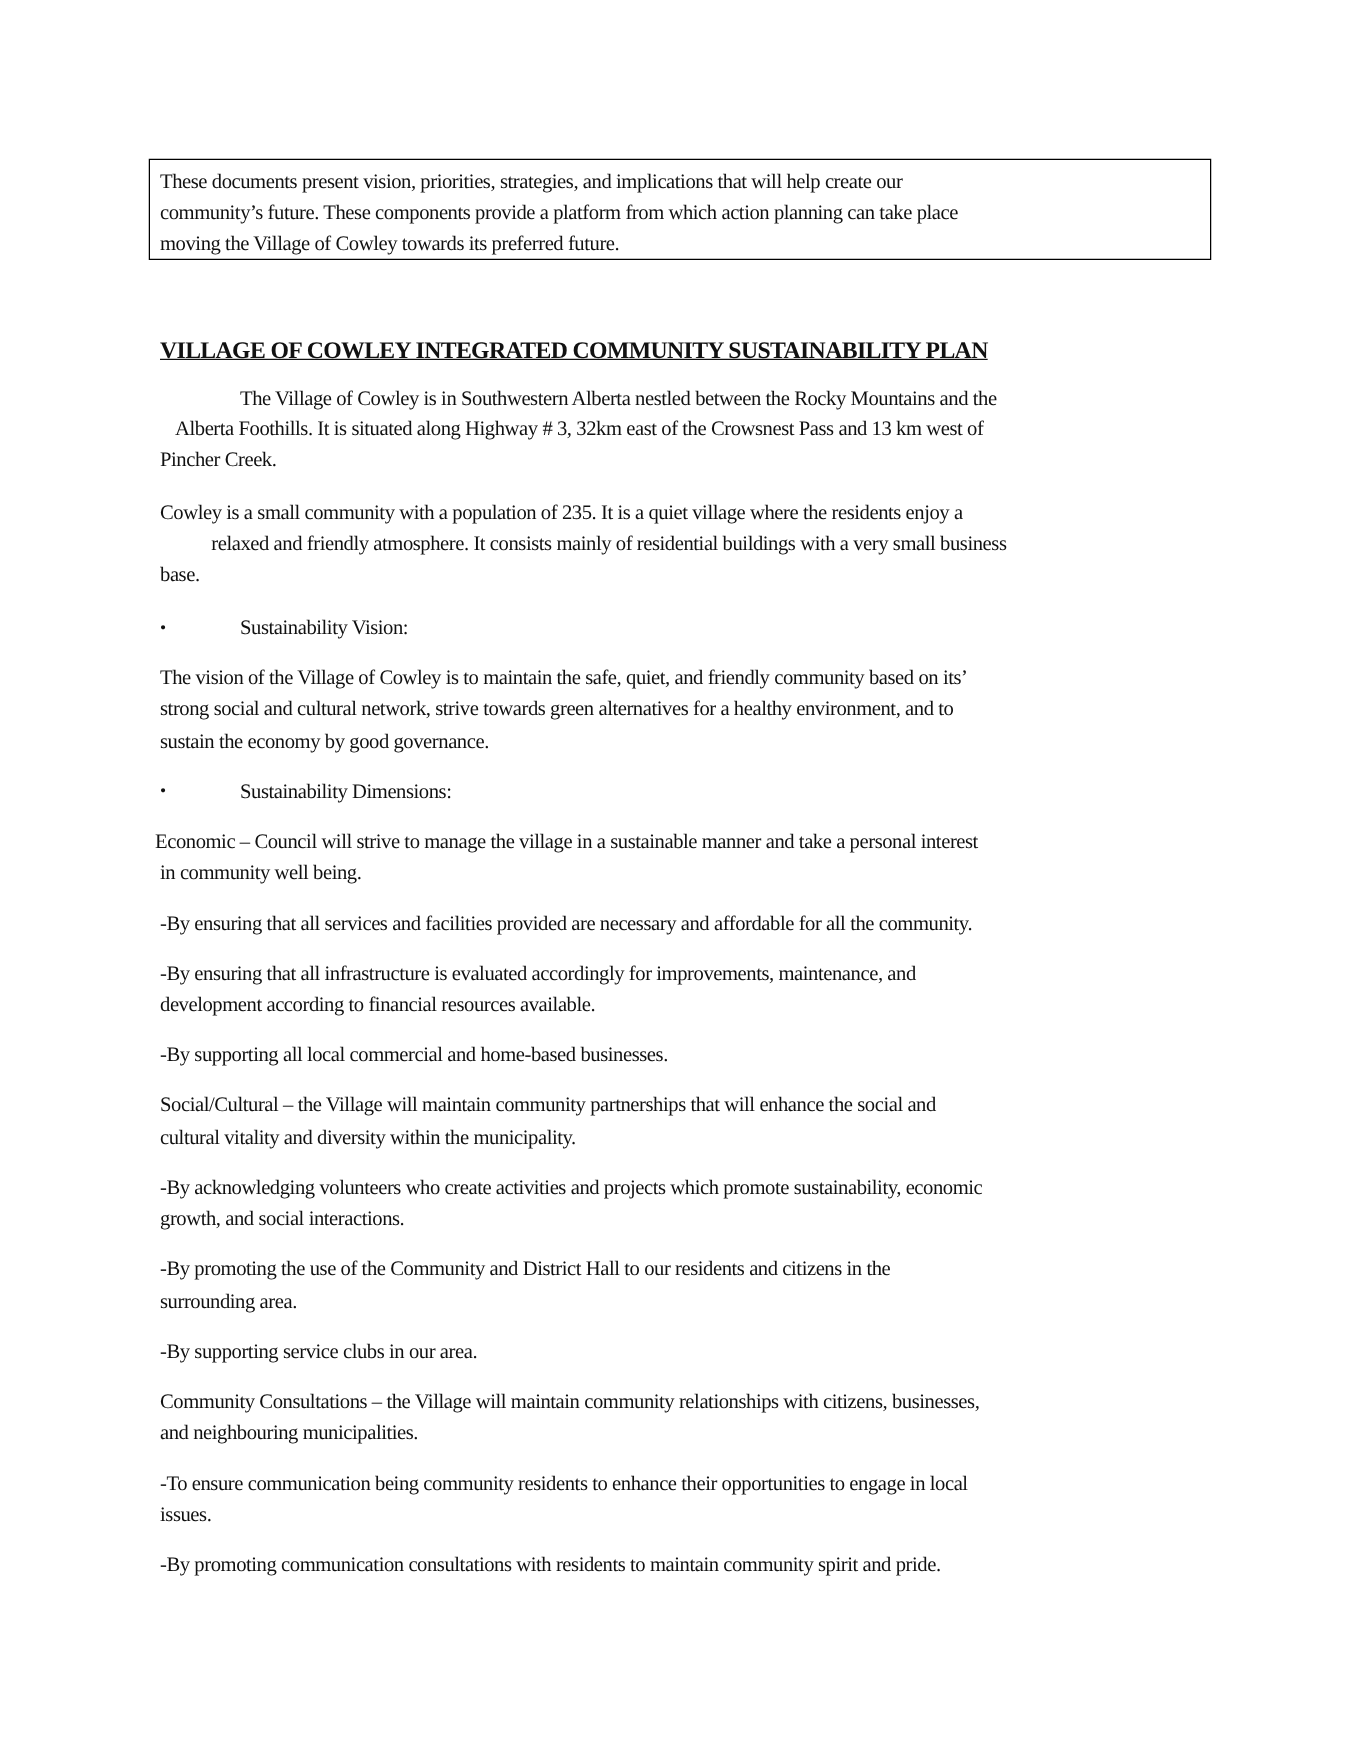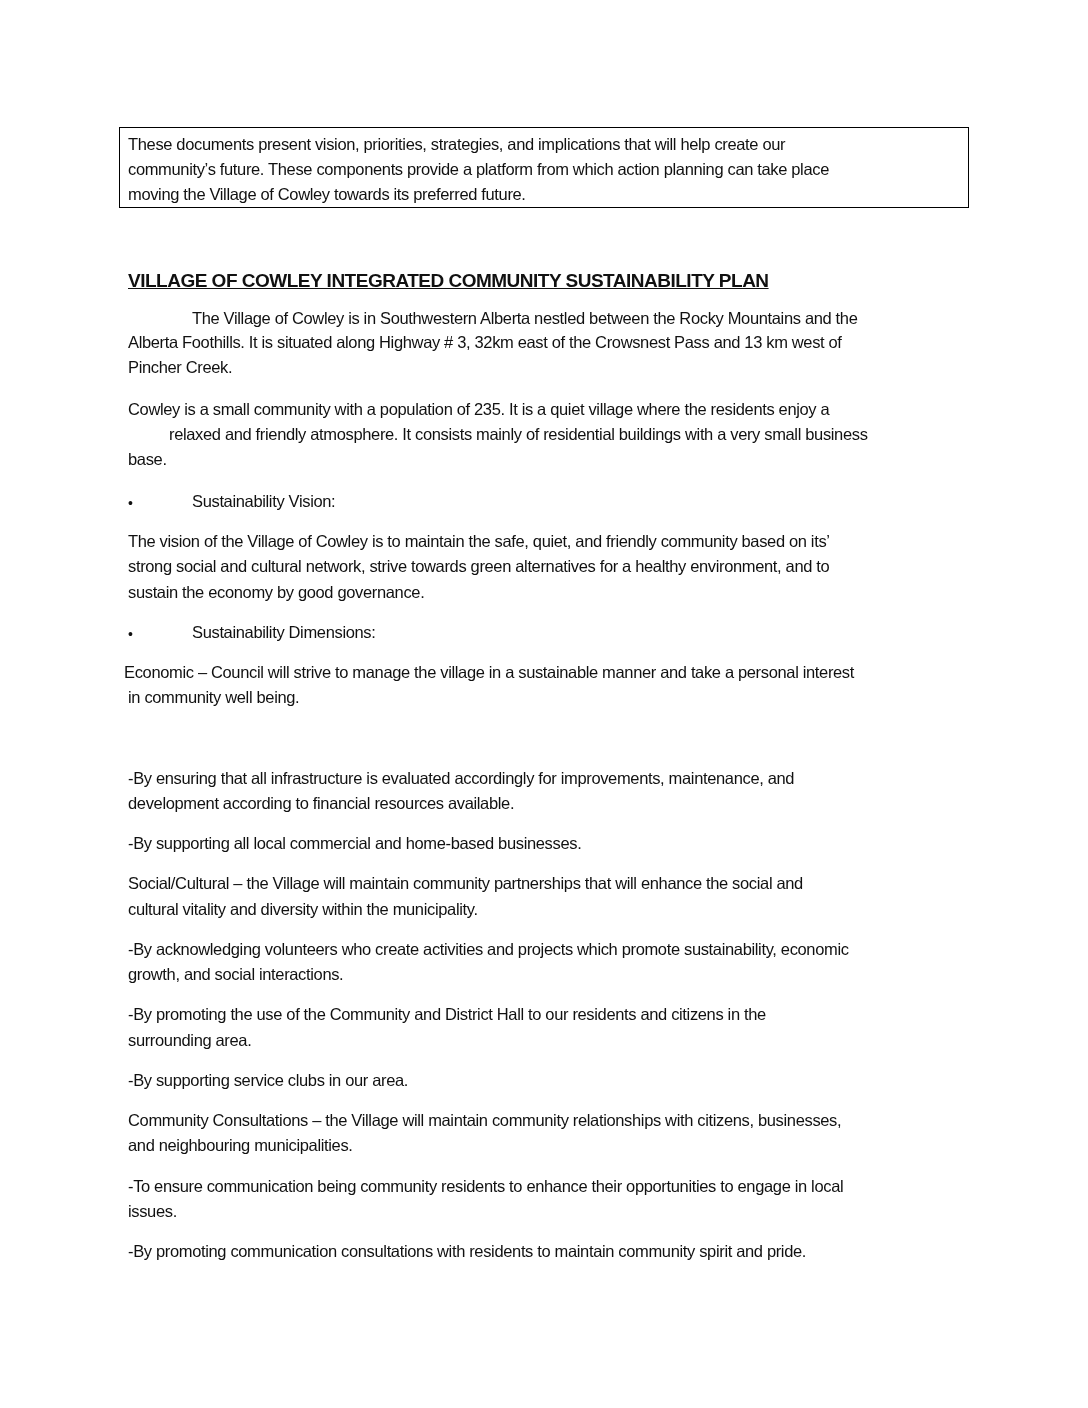--- a/index.html
+++ b/index.html
@@ -1,18 +1,18 @@
 <!DOCTYPE html>
 <html><head>
 <meta charset="utf-8">
 <style>
   html, body { margin: 0; padding: 0; background: #ffffff; }
   body { width: 1088px; height: 1408px; position: relative; overflow: hidden;
          font-family: "Liberation Sans", sans-serif; color: #111111; }
-  .page { position: absolute; left: 0; top: 0; width: 1088px; height: 1408px; }
+  .page { position: absolute; left: 0; top: 0; width: 1088px; height: 1408px; font-family: Liberation Serif, serif; }
   .box { position: absolute; left: 119px; top: 127px; width: 850px; height: 81px;
          border: 1.5px solid #000; box-sizing: border-box; padding: 4px 8px 0 8px; }
   .line { position: absolute; font-size: 16.5px; white-space: nowrap; letter-spacing: -0.35px; }
   .box .line { position: static; line-height: 25px; display: block; }
   .title { font-weight: bold; text-decoration: underline; font-size: 19px; letter-spacing: -0.5px; }
   .bullet-dot { position: absolute; font-size: 14px; }
 </style>
 </head>
 <body>
 
@@ -20,40 +20,41 @@
 
   <div class="box">
     <span class="line">These documents present vision, priorities, strategies, and implications that will help create our</span>
     <span class="line">community’s future.  These components provide a platform from which action planning can take place</span>
     <span class="line">moving the Village of Cowley towards its preferred future.</span>
   </div>
 
   <div class="line title" style="left:128px; top:270px;">VILLAGE OF COWLEY INTEGRATED COMMUNITY SUSTAINABILITY PLAN</div>
 
   <div class="line" style="left:192px; top:309px;">The Village of Cowley is in Southwestern Alberta nestled between the Rocky Mountains and the</div>
-  <div class="line" style="left:128px; top:333px;">Alberta Foothills. It is situated along Highway # 3, 32km east of the Crowsnest Pass and 13 km west of</div>
+  <div class="line" style="left:140px; top:333px;">Alberta Foothills. It is situated along Highway # 3, 32km east of the Crowsnest Pass and 13 km west of</div>
   <div class="line" style="left:128px; top:358px;">Pincher Creek.</div>
 
   <div class="line" style="left:128px; top:400px;">Cowley is a small community with a population of 235. It is a quiet village where the residents enjoy a</div>
   <div class="line" style="left:128px; top:425px;margin-left:41px;">relaxed and friendly atmosphere. It consists mainly of residential buildings with a very small business</div>
   <div class="line" style="left:128px; top:450px;">base.</div>
 
   <div class="bullet-dot" style="left:128px; top:495px;">•</div>
   <div class="line" style="left:192px; top:492px;">Sustainability Vision:</div>
 
   <div class="line" style="left:128px; top:532px;">The vision of the Village of Cowley is to maintain the safe, quiet, and friendly community based on its’</div>
   <div class="line" style="left:128px; top:557px;">strong social and cultural network, strive towards green alternatives for a healthy environment, and to</div>
   <div class="line" style="left:128px; top:583px;">sustain the economy by good governance.</div>
 
   <div class="bullet-dot" style="left:128px; top:626px;">•</div>
   <div class="line" style="left:192px; top:623px;">Sustainability Dimensions:</div>
 
   <div class="line" style="left:124px; top:663px;">Economic – Council will strive to manage the village in a sustainable manner and take a personal interest</div>
   <div class="line" style="left:128px; top:688px;">in community well being.</div>
 
+  <div class="line" style="left:128px; top:729px;">-By ensuring that all services and facilities provided are necessary and affordable for all the community.</div>
 
   <div class="line" style="left:128px; top:769px;">-By ensuring that all infrastructure is evaluated accordingly for improvements, maintenance, and</div>
   <div class="line" style="left:128px; top:794px;">development according to financial resources available.</div>
 
   <div class="line" style="left:128px; top:834px;">-By supporting all local commercial and home-based businesses.</div>
 
   <div class="line" style="left:128px; top:874px;">Social/Cultural – the Village will maintain community partnerships that will enhance the social and</div>
   <div class="line" style="left:128px; top:900px;">cultural vitality and diversity within the municipality.</div>
 
   <div class="line" style="left:128px; top:940px;">-By acknowledging volunteers who create activities and projects which promote sustainability, economic</div>

